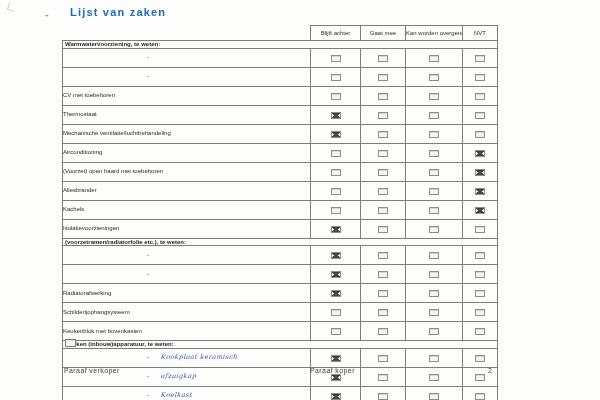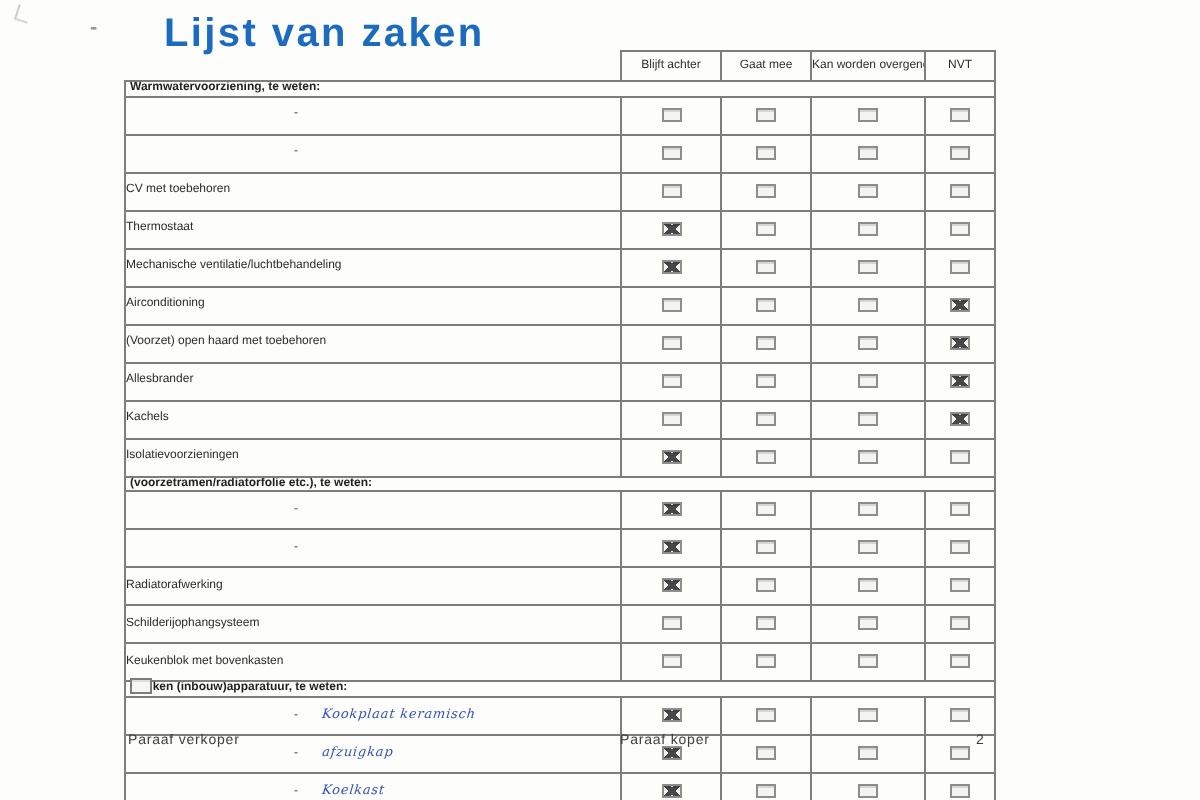--- a/index.html
+++ b/index.html
@@ -7,22 +7,22 @@
     width:600px;height:400px;position:relative;overflow:hidden;
     background:#fbfbf9;
     font-family:"Liberation Sans",sans-serif;
   }
   .page{position:absolute;inset:0;background:#fdfdfb;}
 
   .corner-mark{position:absolute;left:8px;top:3px;width:6px;height:7px;
     border-left:1px solid #b8b8b4;border-bottom:1px solid #c6c6c2;transform:rotate(18deg);opacity:.7;}
   .title-dash{position:absolute;left:45px;top:8px;color:#9a9a96;font-size:11px;font-weight:bold;}
   .page-title{
-    position:absolute;left:82px;top:6px;
-    font-size:20px;font-weight:bold;letter-spacing:1.2px;
+    position:absolute;left:70px;top:6px;
+    font-size:11px;font-weight:bold;letter-spacing:1.2px;
     color:var(--title-blue,#1d6bbf);
   }
 
   table.lijst{
     position:absolute;left:62px;top:25px;width:435px;
     border-collapse:collapse;table-layout:fixed;
   }
   table.lijst th,table.lijst td{
     border:1px solid #7d7d79;padding:0;margin:0;
     overflow:hidden;white-space:nowrap;

